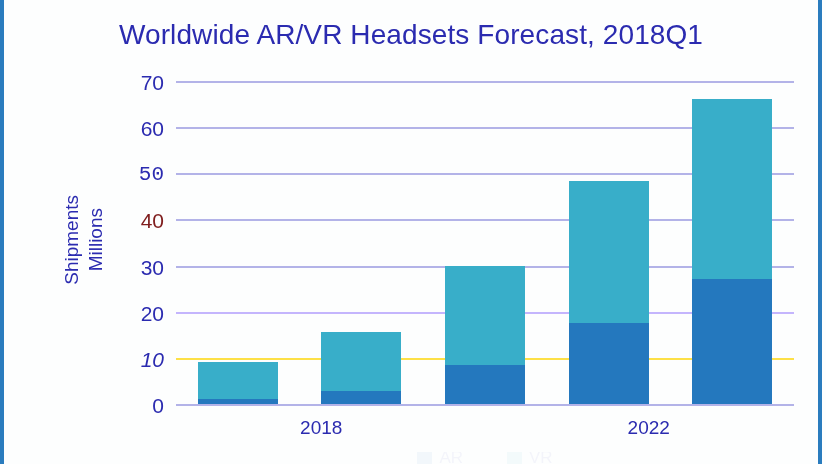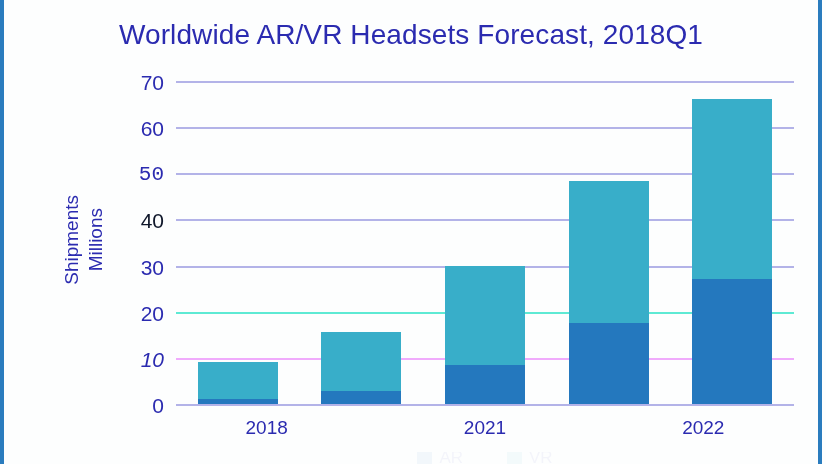--- a/index.html
+++ b/index.html
@@ -196,31 +196,31 @@
     <div class="yaxis-title">
       <span class="yaxis-line">Shipments</span>
       <span class="yaxis-line">Millions</span>
     </div>
 
     <div class="plot">
       <div id="gridlines">
           <div class="gridline" style="top: 323px; background: rgb(179, 179, 232);">
             <span class="ytick" style="color: rgb(43, 43, 176);">0</span>
           </div>
-          <div class="gridline" style="top: 276.857px; background: #f0abfc; font-style: italic;">
+          <div class="gridline" style="top: 276.857px; background: #fde047; font-style: italic;">
             <span class="ytick" style="color: rgb(43, 43, 176);">10</span>
           </div>
-          <div class="gridline" style="top: 230.714px; background: #5eead4;">
+          <div class="gridline" style="top: 230.714px; background: #c4b5fd;">
             <span class="ytick" style="color: rgb(43, 43, 176);">20</span>
           </div>
           <div class="gridline" style="top: 184.571px; background: rgb(179, 179, 232);">
             <span class="ytick" style="color: rgb(43, 43, 176);">30</span>
           </div>
           <div class="gridline" style="top: 138.429px; background: rgb(179, 179, 232);">
-            <span class="ytick" style="color: #0f172a; margin-left: 45px;">40</span>
+            <span class="ytick" style="color: #7f1d1d; margin-left: 45px;">40</span>
           </div>
           <div class="gridline" style="top: 92.2857px; background: rgb(179, 179, 232); font-family: Liberation Mono, monospace;">
             <span class="ytick" style="color: rgb(43, 43, 176);">50</span>
           </div>
           <div class="gridline" style="top: 46.1429px; background: rgb(179, 179, 232);">
             <span class="ytick" style="color: rgb(43, 43, 176);">60</span>
           </div>
           <div class="gridline" style="top: 0px; background: rgb(179, 179, 232);">
             <span class="ytick" style="color: rgb(43, 43, 176);">70</span>
           </div>
@@ -244,21 +244,20 @@
           </div>
           <div class="bar-group">
             <div class="seg" style="height: 179.957px; background: rgb(56, 174, 201);"></div>
             <div class="seg" style="height: 124.586px; background: rgb(36, 120, 190);"></div>
           </div>
         </div>
     </div>
 
     <div class="xaxis" id="xaxis">
         <div class="xtick" style="color: rgb(43, 43, 176);">2018</div>
-        <div class="xtick" style="color: rgb(43, 43, 176);">2021</div>
         <div class="xtick" style="color: rgb(43, 43, 176);">2022</div>
       </div>
 
     <div class="legend" id="legend">
         <div class="legend-item">
           <span class="legend-swatch" style="background: rgb(36, 120, 190);"></span>
           <span>AR</span>
         </div>
         <div class="legend-item">
           <span class="legend-swatch" style="background: rgb(56, 174, 201);"></span>

